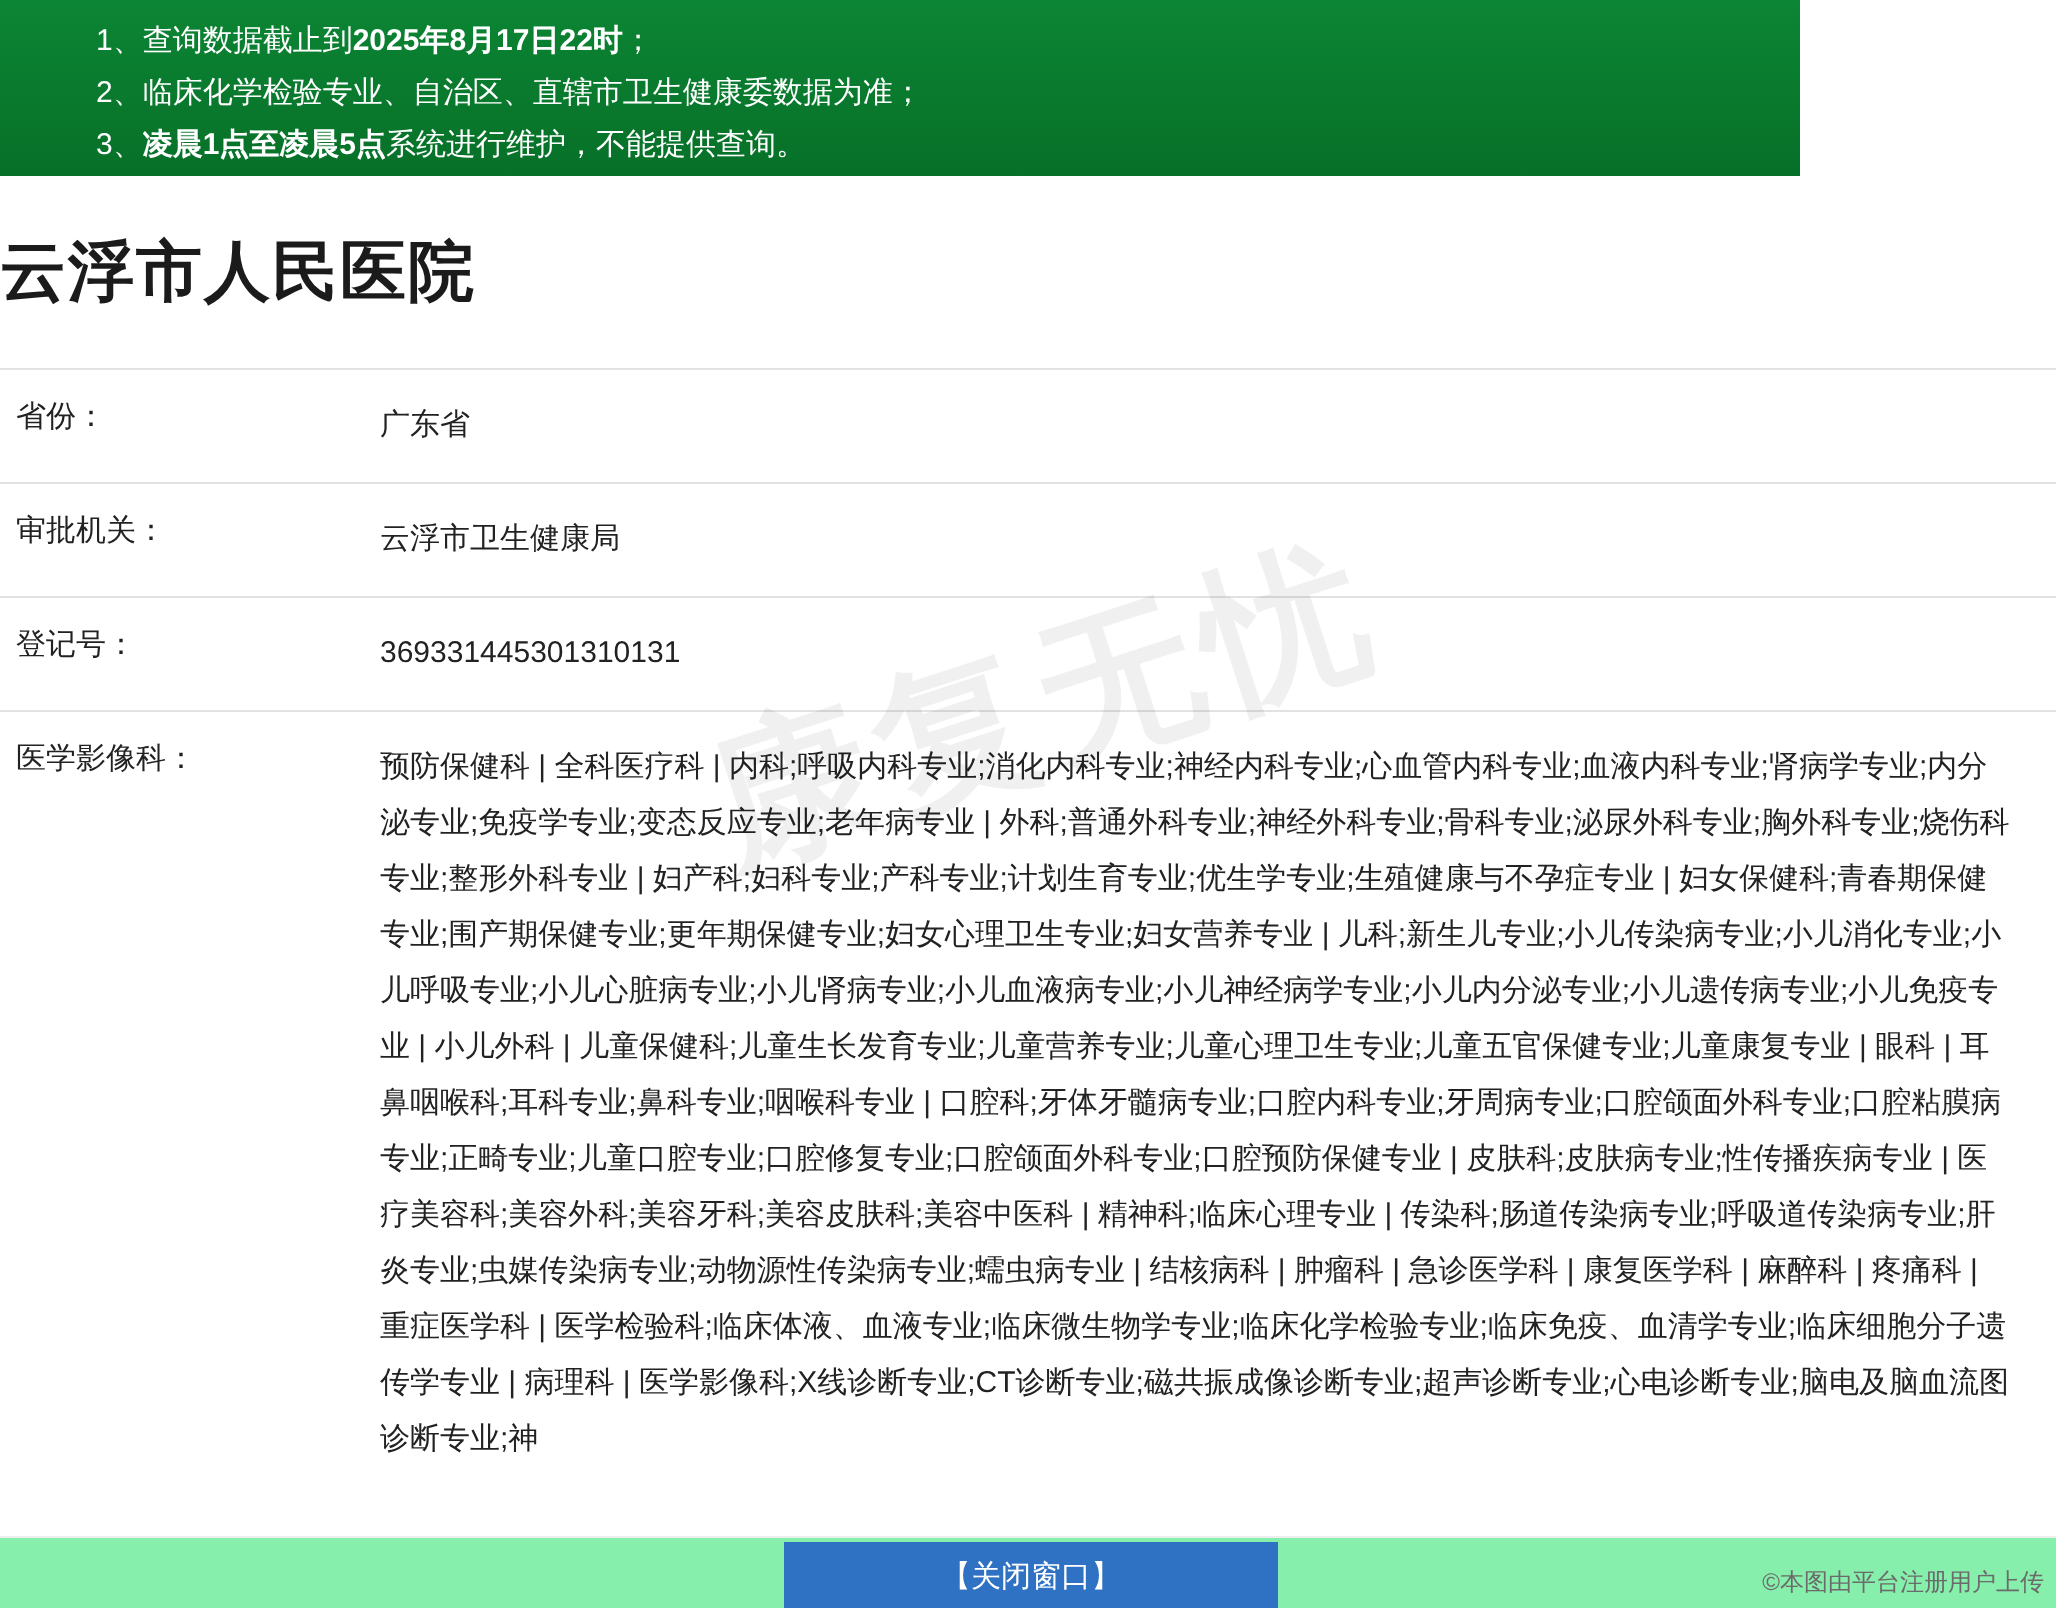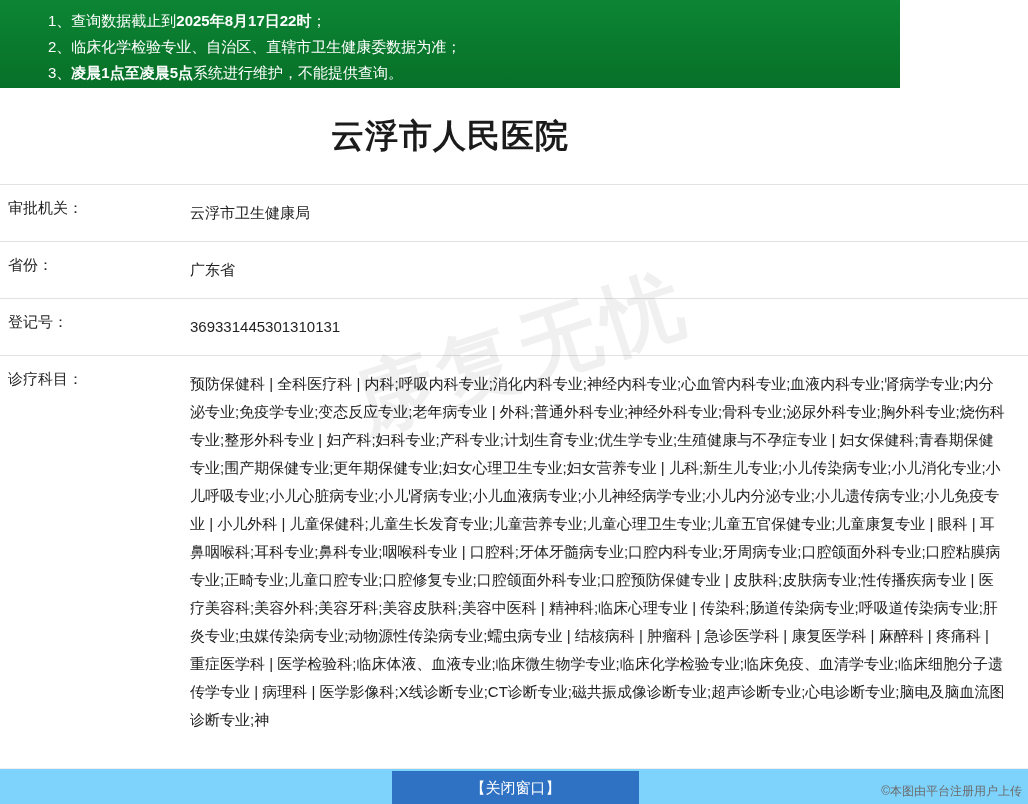--- a/index.html
+++ b/index.html
@@ -38,21 +38,21 @@
     white-space: nowrap;
   }
   .notice li .num { display: inline; }
   .notice b { font-weight: bold; }
 
   
   .title-wrap {
     height: 96px;
     display: flex;
     align-items: center;
-    justify-content: center;
+    justify-content: flex-start;
     font-family: Liberation Serif, serif;
   }
   .hospital-title {
     font-size: 33px;
     font-weight: bold;
     color: #1b1b1b;
     letter-spacing: 1px;
   }
 
   
@@ -103,21 +103,21 @@
     letter-spacing: 6px;
   }
 
   
   .bottom-bar {
     position: absolute;
     left: 0;
     bottom: 0;
     width: 1028px;
     height: 36px;
-    background: #7dd3fc;
+    background: #86efac;
     border-top: 1px solid #eeeeee;
   }
   .close-btn {
     position: absolute;
     left: 392px;
     top: 2px;
     width: 247px;
     height: 34px;
     background: #2f72c4;
     color: #ffffff;
@@ -160,33 +160,33 @@
 
   <div class="title-wrap">
     <div class="hospital-title">云浮市人民医院</div>
   </div>
 
   <div class="watermark">康复无忧</div>
 
   <table class="info-table">
     <tbody>
       <tr>
+        <td class="label">省份：</td>
+        <td class="value">广东省</td>
+      </tr>
+      <tr>
         <td class="label">审批机关：</td>
         <td class="value">云浮市卫生健康局</td>
-      </tr>
-      <tr>
-        <td class="label">省份：</td>
-        <td class="value">广东省</td>
       </tr>
       <tr>
         <td class="label">登记号：</td>
         <td class="value">369331445301310131</td>
       </tr>
       <tr class="row-depts">
-        <td class="label">诊疗科目：</td>
+        <td class="label">医学影像科：</td>
         <td class="value">
           <div class="depts-text">预防保健科 | 全科医疗科 | 内科;呼吸内科专业;消化内科专业;神经内科专业;心血管内科专业;血液内科专业;肾病学专业;内分泌专业;免疫学专业;变态反应专业;老年病专业 | 外科;普通外科专业;神经外科专业;骨科专业;泌尿外科专业;胸外科专业;烧伤科专业;整形外科专业 | 妇产科;妇科专业;产科专业;计划生育专业;优生学专业;生殖健康与不孕症专业 | 妇女保健科;青春期保健专业;围产期保健专业;更年期保健专业;妇女心理卫生专业;妇女营养专业 | 儿科;新生儿专业;小儿传染病专业;小儿消化专业;小儿呼吸专业;小儿心脏病专业;小儿肾病专业;小儿血液病专业;小儿神经病学专业;小儿内分泌专业;小儿遗传病专业;小儿免疫专业 | 小儿外科 | 儿童保健科;儿童生长发育专业;儿童营养专业;儿童心理卫生专业;儿童五官保健专业;儿童康复专业 | 眼科 | 耳鼻咽喉科;耳科专业;鼻科专业;咽喉科专业 | 口腔科;牙体牙髓病专业;口腔内科专业;牙周病专业;口腔颌面外科专业;口腔粘膜病专业;正畸专业;儿童口腔专业;口腔修复专业;口腔颌面外科专业;口腔预防保健专业 | 皮肤科;皮肤病专业;性传播疾病专业 | 医疗美容科;美容外科;美容牙科;美容皮肤科;美容中医科 | 精神科;临床心理专业 | 传染科;肠道传染病专业;呼吸道传染病专业;肝炎专业;虫媒传染病专业;动物源性传染病专业;蠕虫病专业 | 结核病科 | 肿瘤科 | 急诊医学科 | 康复医学科 | 麻醉科 | 疼痛科 | 重症医学科 | 医学检验科;临床体液、血液专业;临床微生物学专业;临床化学检验专业;临床免疫、血清学专业;临床细胞分子遗传学专业 | 病理科 | 医学影像科;X线诊断专业;CT诊断专业;磁共振成像诊断专业;超声诊断专业;心电诊断专业;脑电及脑血流图诊断专业;神</div>
         </td>
       </tr>
     </tbody>
   </table>
 
   <div class="bottom-bar">
     <button class="close-btn">【关闭窗口】</button>
     <div class="footer-note">©本图由平台注册用户上传</div>

